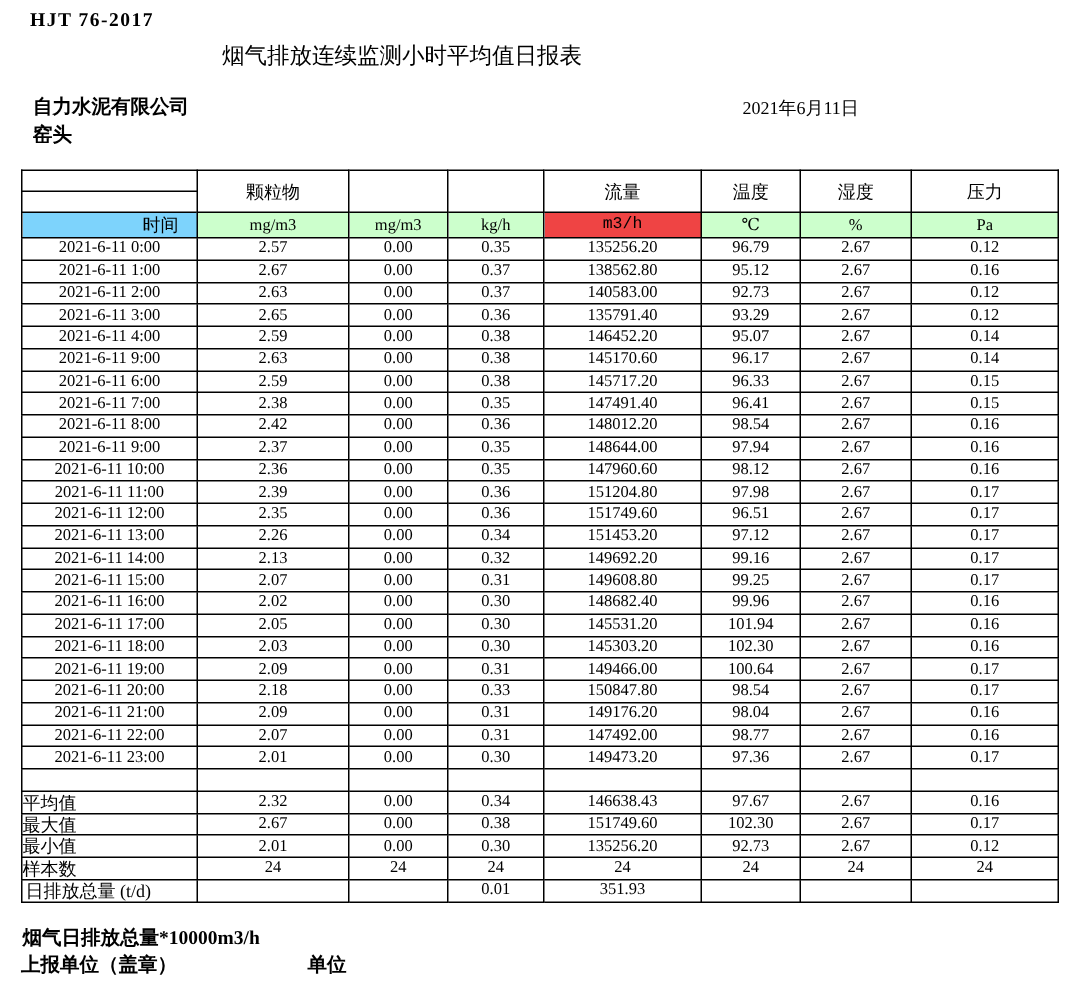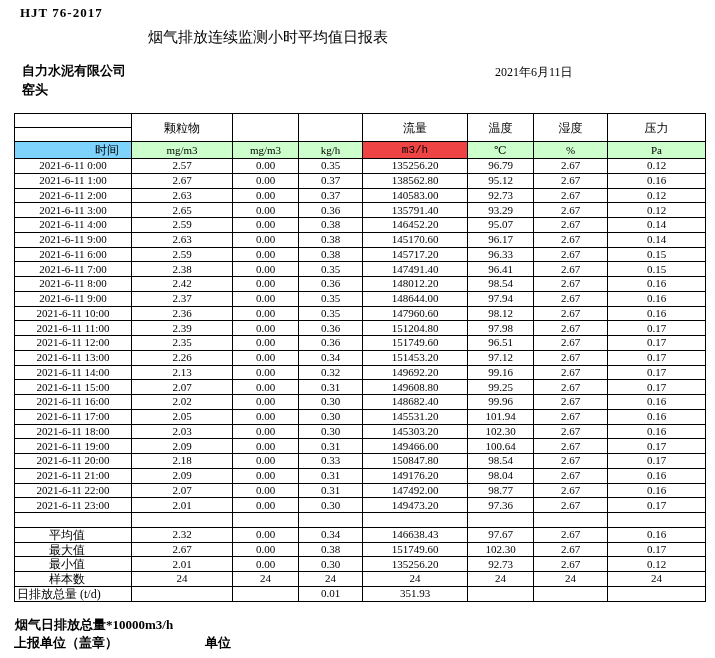--- a/index.html
+++ b/index.html
@@ -28,21 +28,21 @@
     overflow:hidden;white-space:nowrap;
   }
   tr.h1 td{height:13px;}
   tr.h1 td[rowspan]{height:27px;font-size:12px;}
   tr.h2 td{height:13px;}
   tr.unit-row td{height:16px;background:#ccffcc;font-size:11px;}
   tr.unit-row td.time-label{text-align:right;padding-right:12px;font-size:12px;}
   tr.data-row td{height:13.75px;}
   tr.spacer-row td{height:14px;}
   tr.summary-row td{height:13.7px;}
-  tr.summary-row td.row-label{text-align:center;padding-right:12px;font-size:12px;}
+  tr.summary-row td.row-label{text-align:left;padding-right:12px;font-size:12px;}
   tr.total-row td{height:14px;}
   tr.total-row td.row-label{text-align:left;padding-left:2px;font-size:12px;white-space:nowrap;}
 </style>
 </head>
 <body>
 
 <div class="abs std-no">HJT  76-2017</div>
 <div class="abs title">烟气排放连续监测小时平均值日报表</div>
 <div class="abs company">自力水泥有限公司</div>
 <div class="abs location">窑头</div>

